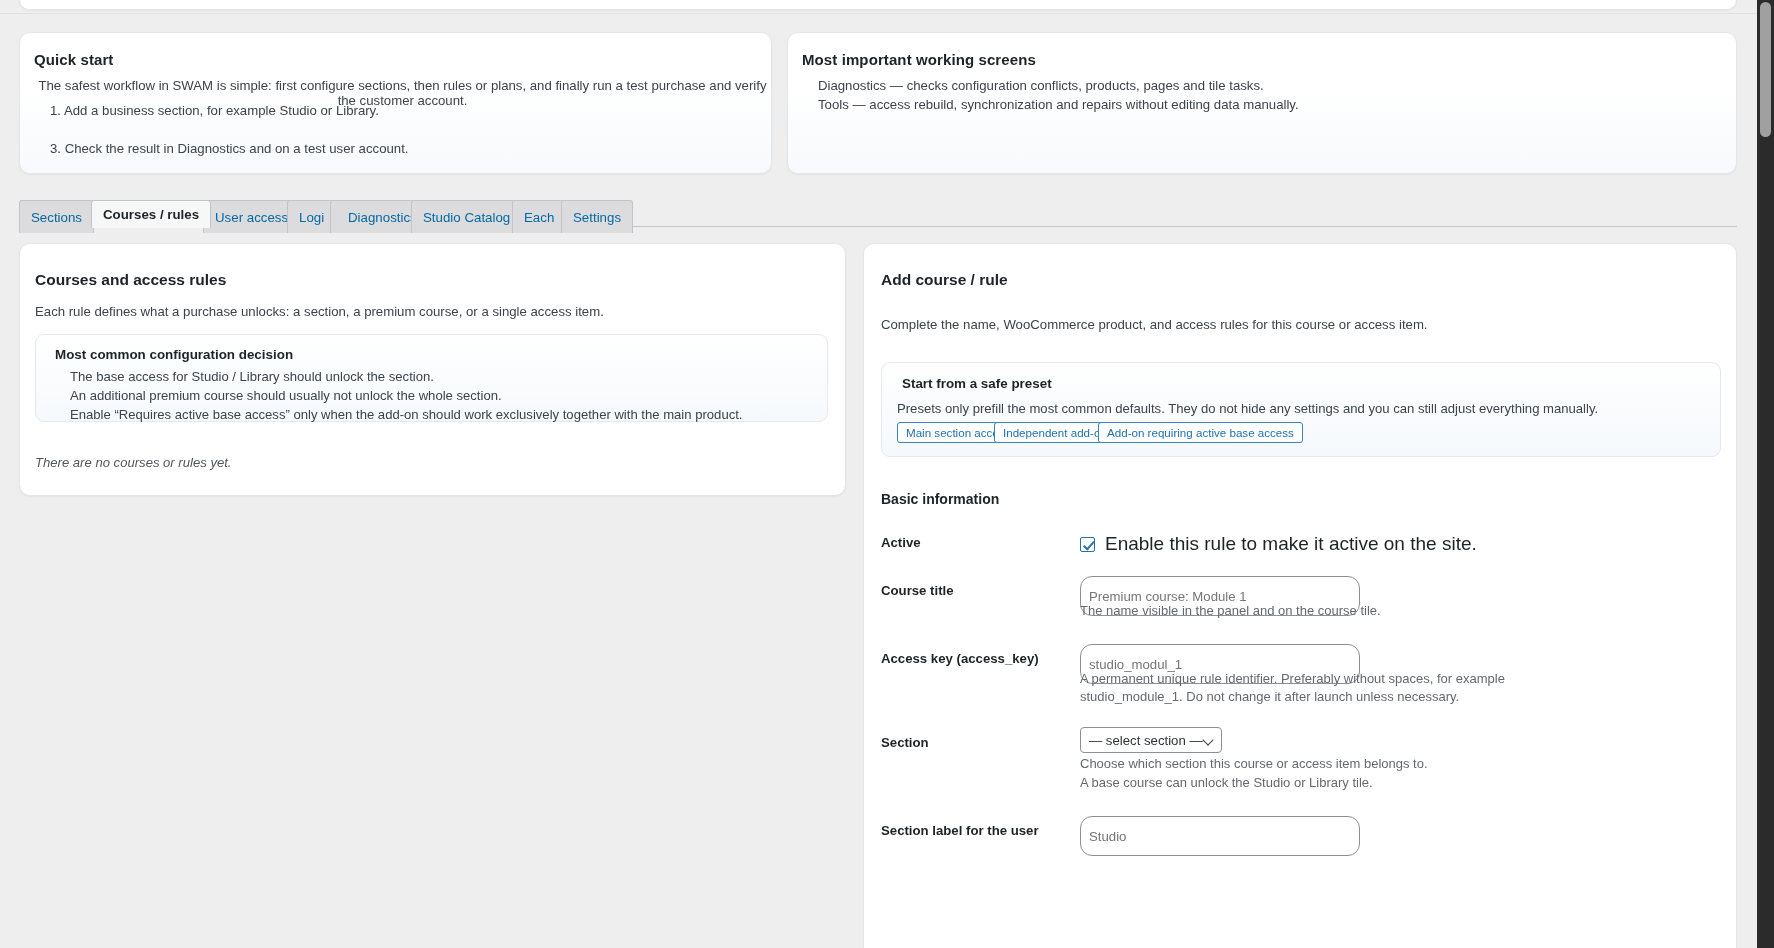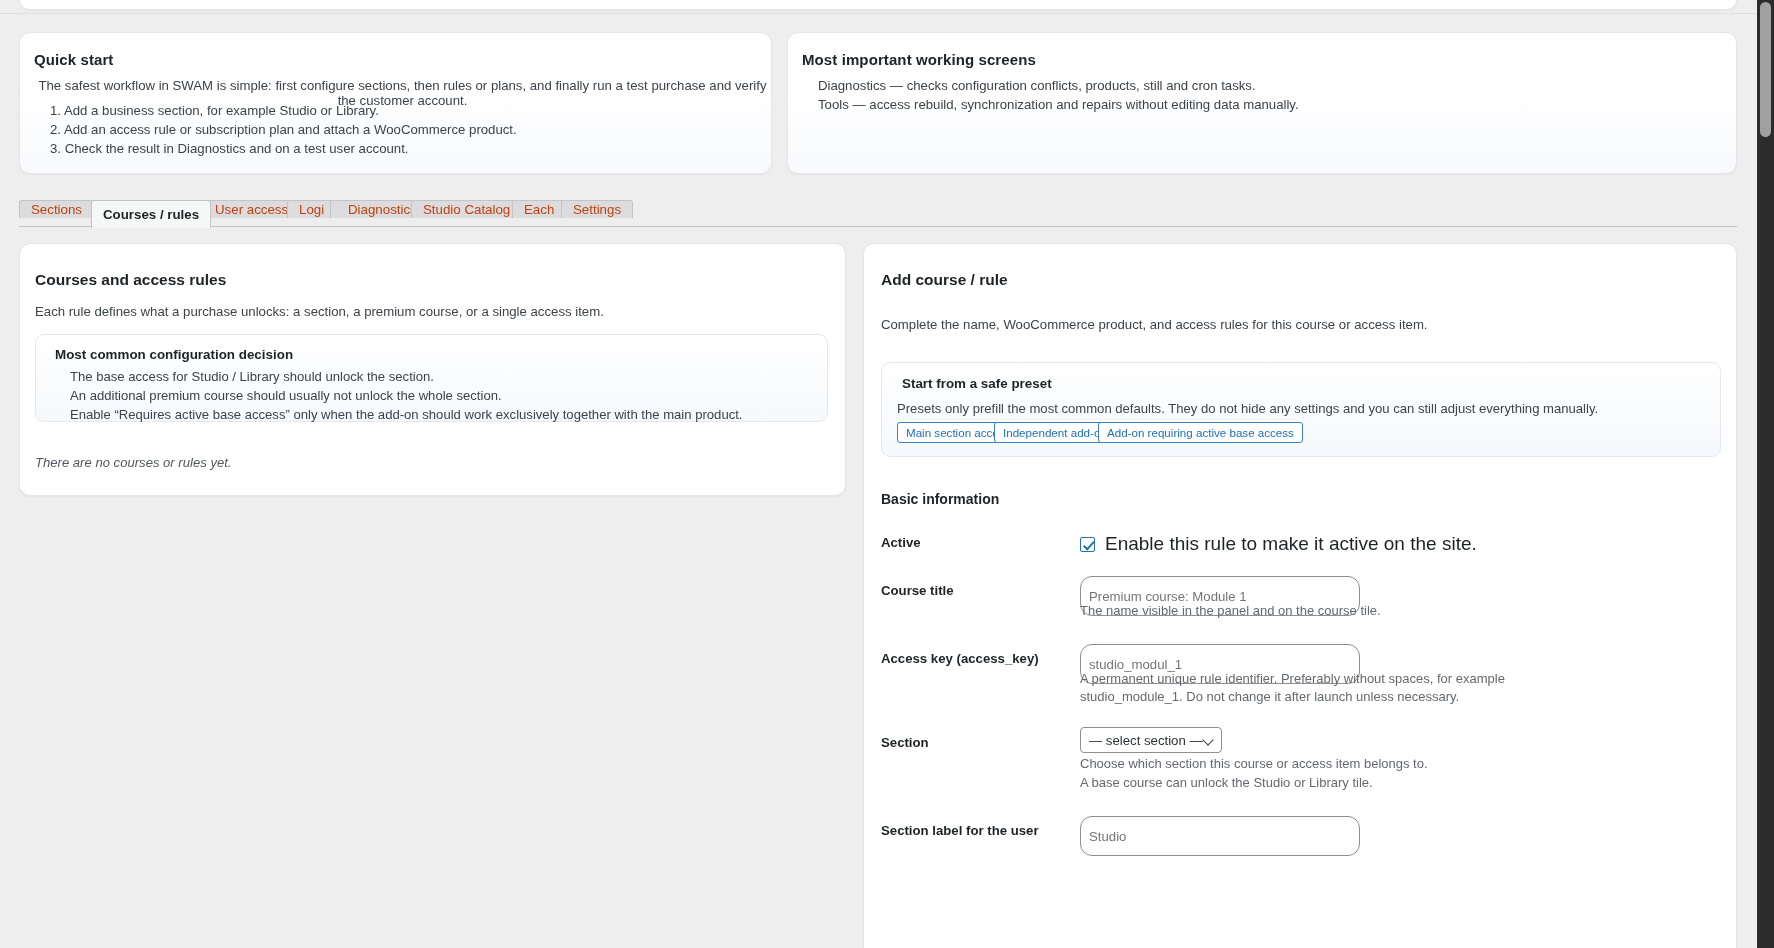--- a/index.html
+++ b/index.html
@@ -80,27 +80,27 @@
   }
   #tabline {
     position: absolute;
     left: 19px; top: 226px;
     width: 1718px; height: 1px;
     background: #c3c4c7;
   }
   .tab {
     position: absolute;
     top: 0;
-    height: 18px;
+    height: 33px;
     background: #dcdcde;
     border: 1px solid #c3c4c7;
     border-bottom: none;
     border-radius: 3px 3px 0 0;
     font-size: 13.3px;
-    color: #c2410c;
+    color: #0369a1;
     display: flex;
     align-items: center;
     justify-content: center;
     padding: 0 11px;
     cursor: pointer;
     white-space: nowrap;
   }
   .tab.active {
     background: #f6f7f7;
     color: #1d2327;
@@ -297,27 +297,26 @@
 
     <div class="top-stub">
       
     </div>
     <div class="top-divider"></div>
 
     <div class="info-card" id="card-quickstart">
       <div class="card-title" style="left:14px; top:18px;">Quick start</div>
       <div class="card-sub" style="left:14px; top:45px;">The safest workflow in SWAM is simple: first configure sections, then rules or plans, and finally run a test purchase and verify the customer account.</div>
       <div class="card-li" style="left:30px; top:70px;">1. Add a business section, for example Studio or Library.</div>
-      <div class="card-li" style="left:30px; top:89px;">2. Add an access rule or subscription plan and attach a WooCommerce product.</div>
       <div class="card-li" style="left:30px; top:108px;">3. Check the result in Diagnostics and on a test user account.</div>
     </div>
 
     <div class="info-card" id="card-screens">
       <div class="card-title" style="left:14px; top:18px;">Most important working screens</div>
-      <div class="card-li" style="left:30px; top:45px;">Diagnostics — checks configuration conflicts, products, still and cron tasks.</div>
+      <div class="card-li" style="left:30px; top:45px;">Diagnostics — checks configuration conflicts, products, pages and tile tasks.</div>
       <div class="card-li" style="left:30px; top:64px;">Tools — access rebuild, synchronization and repairs without editing data manually.</div>
     </div>
 
     <div id="tabline"></div>
     <div id="tabbar">
       <div class="tab" style="left:0px;">Sections</div>
       <div class="tab active" style="left:72px;">Courses / rules</div>
       <div class="tab" style="left:184px;">User access</div>
       <div class="tab" style="left:268px;">Logi</div>
       <div class="tab" style="left:311px;padding-left:17px;">Diagnostics</div>

